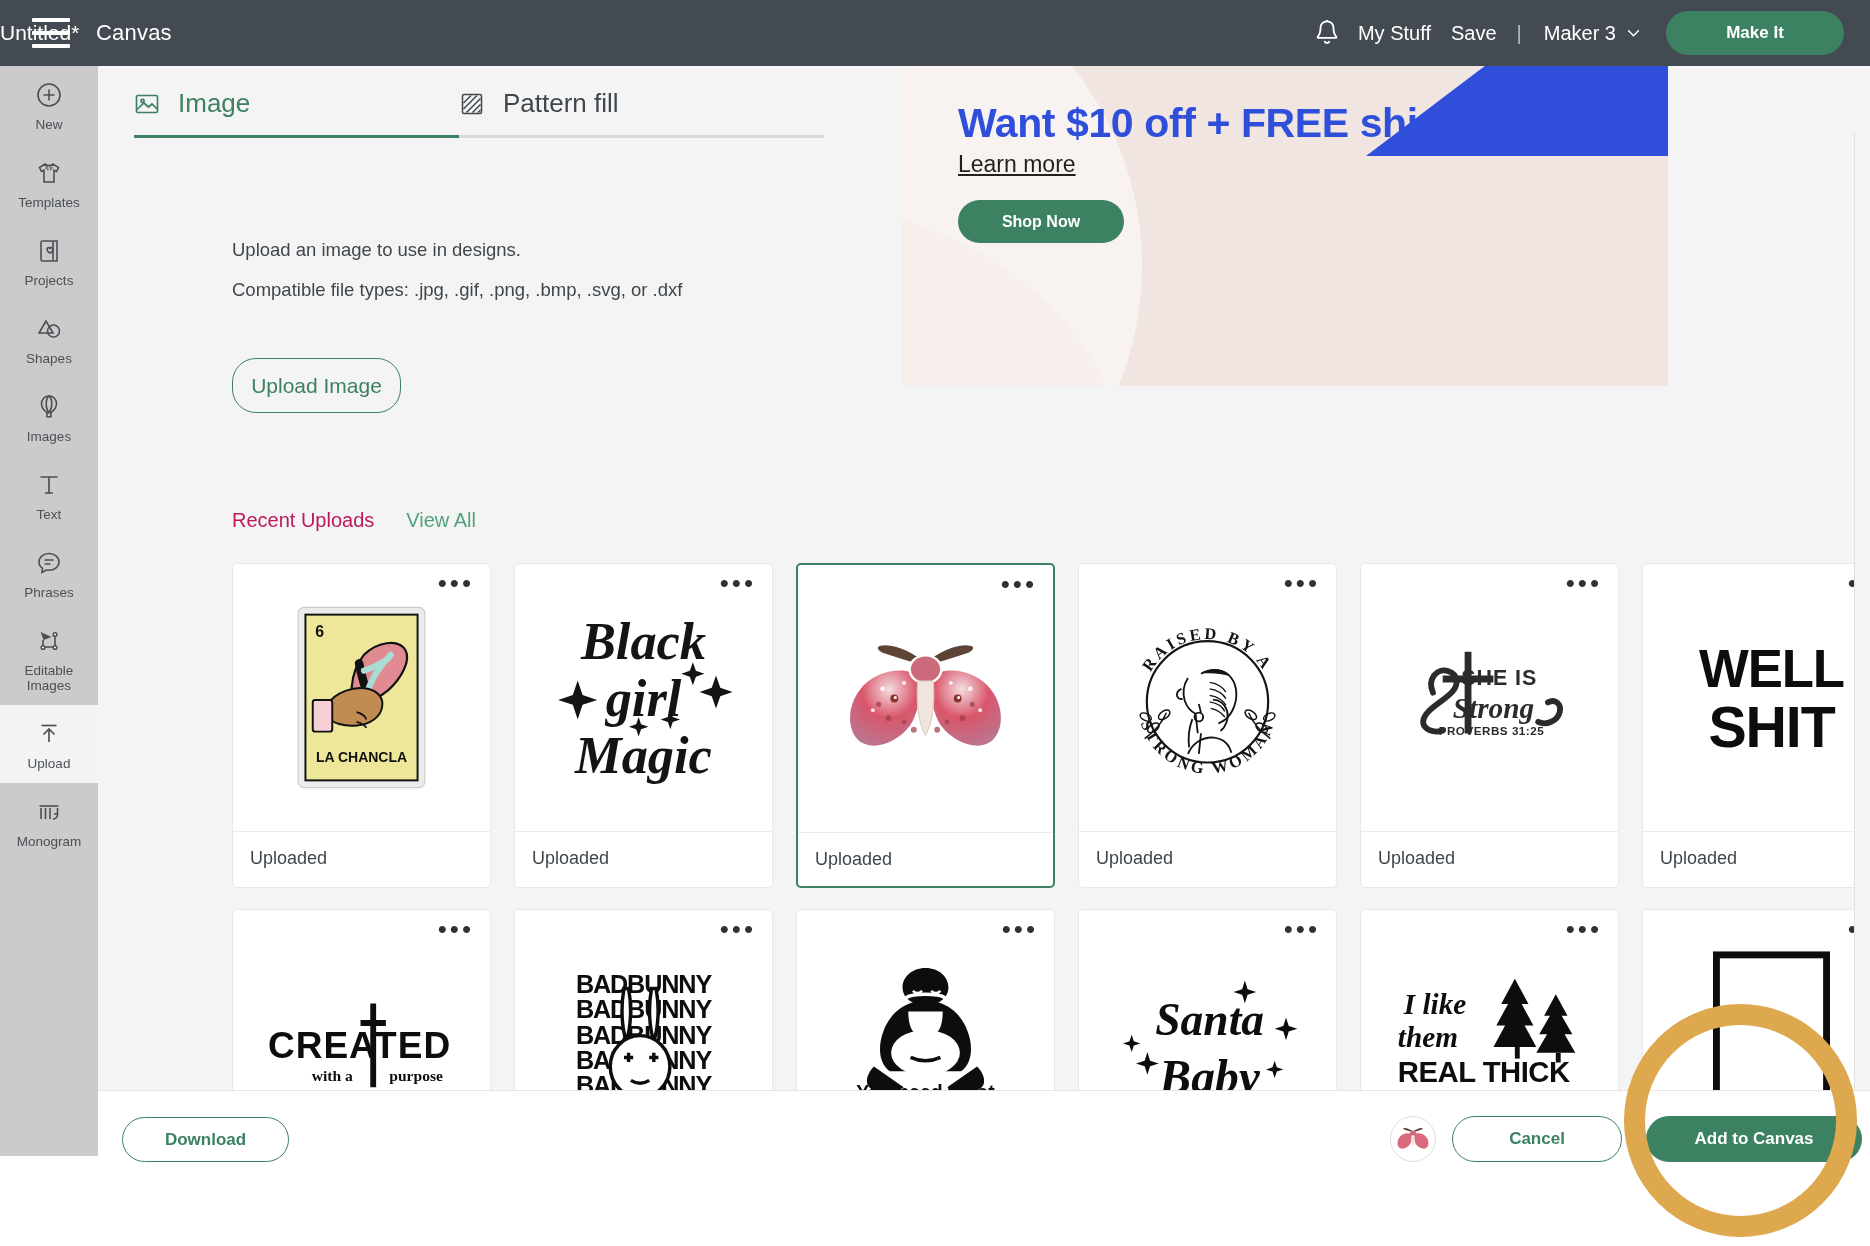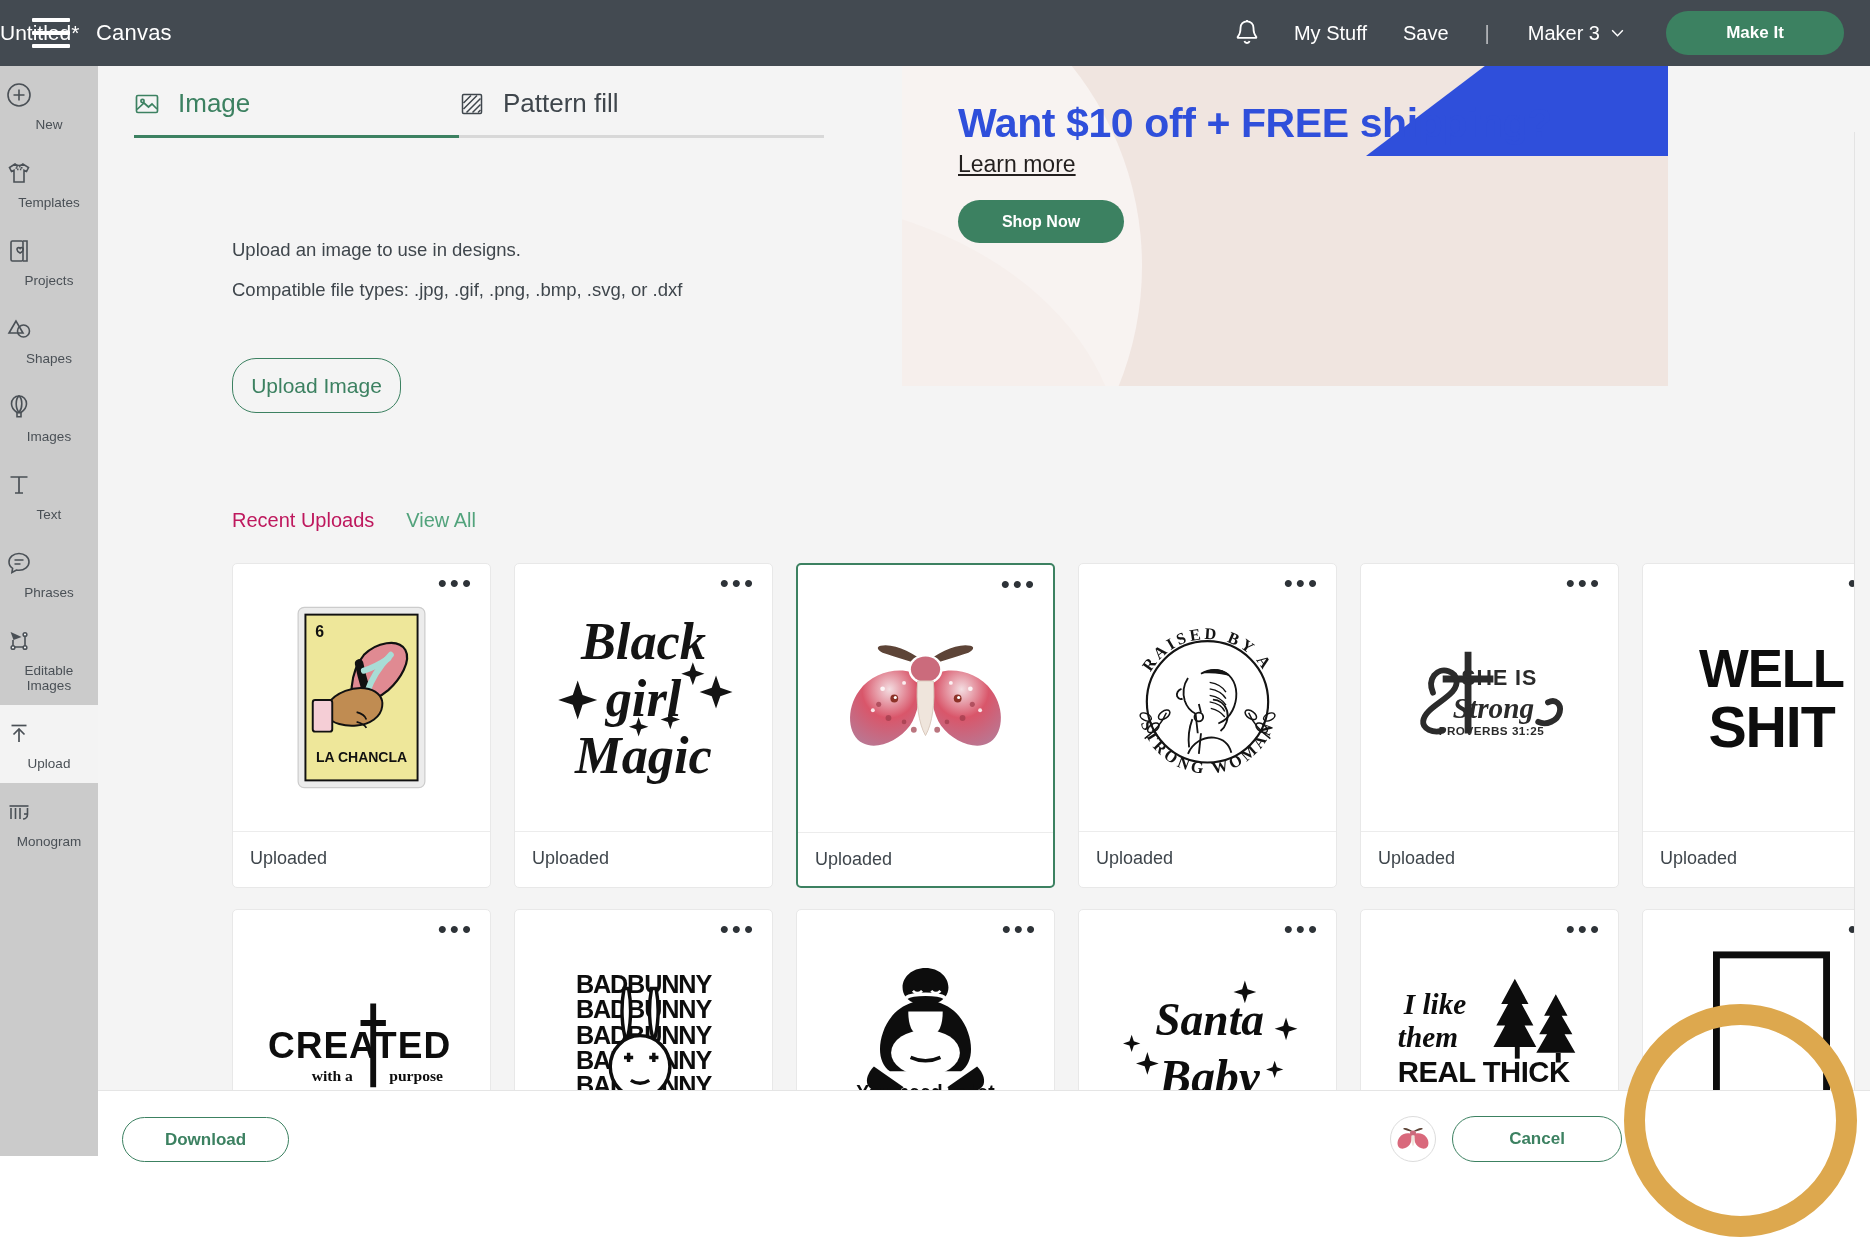--- a/index.html
+++ b/index.html
@@ -17,41 +17,41 @@
     background:#434a51; display:flex; align-items:center;
   }
   .hamburger { margin-left:32px; width:38px; height:30px; display:flex; flex-direction:column;
     justify-content:space-between; cursor:pointer; }
   .hamburger span { display:block; height:4px; background:#ffffff; border-radius:1px; }
   .topbar-canvas { color:#ffffff; font-size:22px; margin-left:26px; letter-spacing:.2px;}
   .topbar-title {
     position:absolute; left:0; width:1870px; text-align:left;
     color:#ffffff; font-size:21px; pointer-events:none;
   }
-  .topbar-right { margin-left:auto; display:flex; align-items:center; gap:16px; padding-right:26px; z-index:3;}
+  .topbar-right { margin-left:auto; display:flex; align-items:center; gap:0; padding-right:26px; z-index:3;}
   .bell { width:26px; height:28px; position:relative; margin-right:18px;}
   .bell svg { display:block; }
   .tb-link { color:#ffffff; font-size:20px; margin-right:20px; cursor:pointer; white-space:nowrap;}
   .tb-sep { color:#b9bcbf; font-size:20px; margin-right:22px; }
   .tb-machine { color:#ffffff; font-size:20px; display:flex; align-items:center; gap:11px; margin-right:26px; cursor:pointer;}
   .chev { width:13px; height:8px; }
   .makeit {
     background:#3c8161; color:#ffffff; border:none; border-radius:26px;
     width:178px; height:44px; font-size:17px; font-weight:bold; cursor:pointer;
     font-family:"Liberation Sans", sans-serif;
   }
 
   
   .rail {
     position:absolute; left:0; top:66px; width:98px; height:1090px;
     background:#cbcbcb;
   }
   .rail-item {
     width:98px; padding:14px 4px 12px; display:flex; flex-direction:column;
-    gap:7px; cursor:pointer; color:#4a5056;
+    align-items:center; gap:7px; cursor:pointer; color:#4a5056;
   }
   .rail-item.active { background:#f3f3f3; }
   .rail-label { font-size:13.5px; line-height:15px; text-align:center; color:#4a5056; }
   .rail-ico { width:30px; height:30px; display:block; }
 
   
   .panel {
     position:absolute; left:98px; top:66px; width:1772px; height:1024px;
     background:#f4f4f4; overflow:hidden;
   }
@@ -594,17 +594,18 @@
         <path d="M100 44c-12-11-33-21-46-18-5 1-3 5 2 7 12 4 32 10 42 13z" fill="#5d4437"></path>
         <path d="M100 44c12-11 33-21 46-18 5 1 3 5-2 7-12 4-32 10-42 13z" fill="#5d4437"></path>
         <path d="M96 58C80 46 48 50 32 72c-14 19-12 46 4 54 14 7 36-2 48-18 8-11 12-34 12-50z" fill="#d9697c"></path>
         <path d="M104 58c16-12 48-8 64 14 14 19 12 46-4 54-14 7-36-2-48-18-8-11-12-34-12-50z" fill="#d9697c"></path>
         <ellipse cx="100" cy="50" rx="15" ry="13" fill="#cb6b7c"></ellipse>
         <path d="M92 62h16c2 22-1 44-8 56-7-12-10-34-8-56z" fill="#efe5dc"></path>
       </svg>
     </div>
 
     <button class="cancel-btn">Cancel</button>
+    <button class="addcanvas-btn">Add to Canvas</button>
   </div>
 
   <div class="highlight-ring"></div>
 
 </div>
 
 </body></html>

